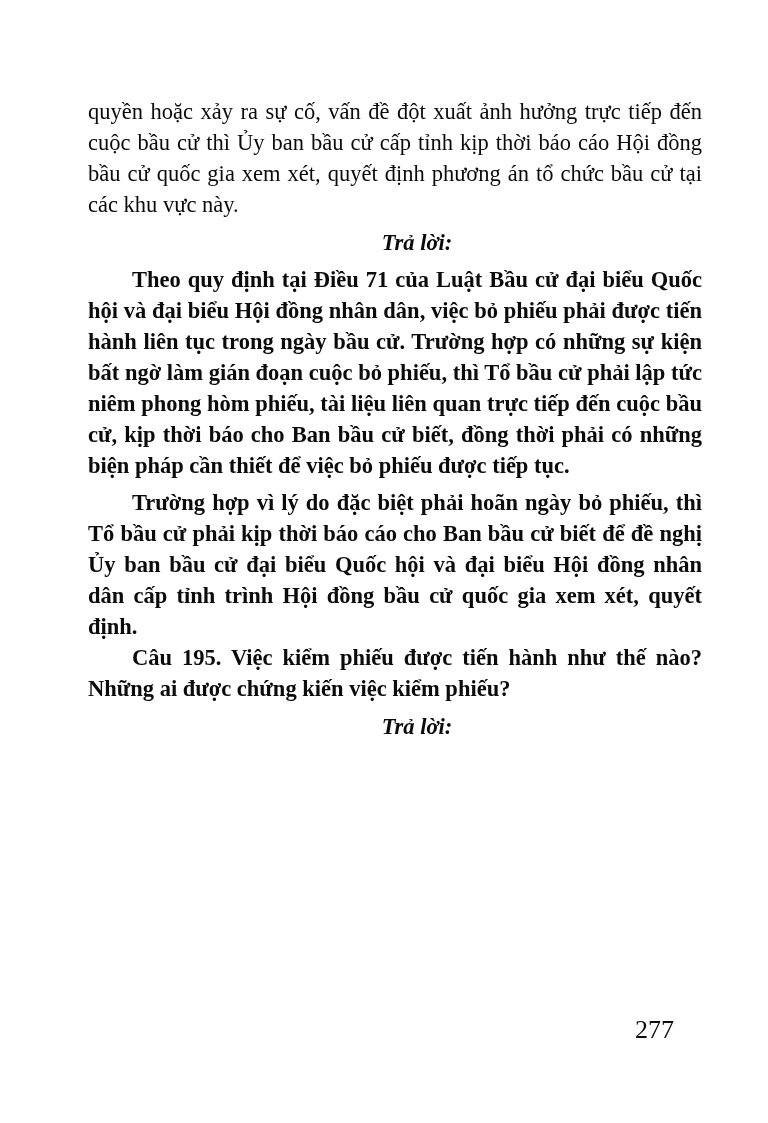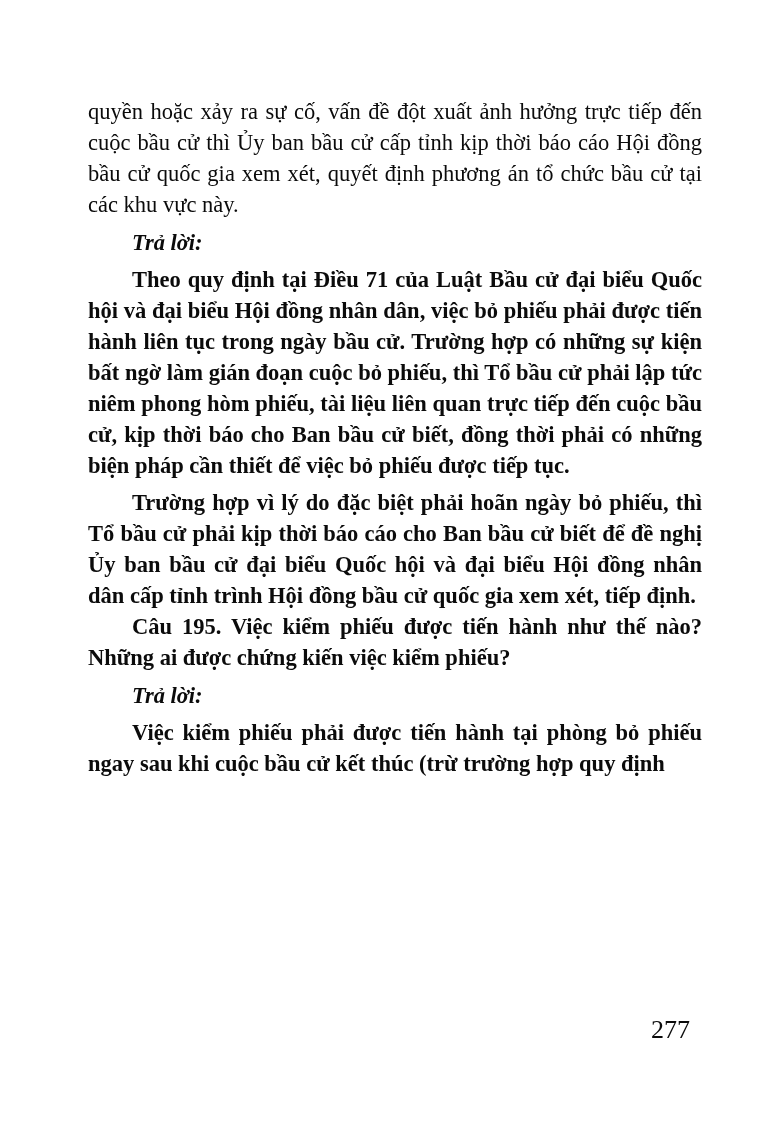--- a/index.html
+++ b/index.html
@@ -39,53 +39,52 @@
     font-weight: bold;
     text-indent: 44px;
     text-align: justify;
     margin: 24px 0 6px 0;
   }
   .answer-label {
     font-weight: bold;
     font-style: italic;
     text-indent: 44px;
     margin: 7px 0 6px 0 !important;
-    text-align: left;
+    text-align: center;
   }
   .answer-para {
     text-indent: 44px;
     margin-top: 6px !important;
     font-weight: bold;
   }
   .page-number {
     position: absolute;
     top: 1014px;
-    right: 78px;
+    right: 94px;
     font-size: 26px;
     line-height: 32px;
     text-align: right;
   }
 </style>
 </head>
 <body>
 
 <div class="page">
   <div class="content">
 
     <p class="para continuation">quyền hoặc xảy ra sự cố, vấn đề đột xuất ảnh hưởng trực tiếp đến cuộc bầu cử thì Ủy ban bầu cử cấp tỉnh kịp thời báo cáo Hội đồng bầu cử quốc gia xem xét, quyết định phương án tổ chức bầu cử tại các khu vực này.</p>
 
 
     <p class="answer-label">Trả lời:</p>
 
     <p class="answer-para">Theo quy định tại Điều 71 của Luật Bầu cử đại biểu Quốc hội và đại biểu Hội đồng nhân dân, việc bỏ phiếu phải được tiến hành liên tục trong ngày bầu cử. Trường hợp có những sự kiện bất ngờ làm gián đoạn cuộc bỏ phiếu, thì Tổ bầu cử phải lập tức niêm phong hòm phiếu, tài liệu liên quan trực tiếp đến cuộc bầu cử, kịp thời báo cho Ban bầu cử biết, đồng thời phải có những biện pháp cần thiết để việc bỏ phiếu được tiếp tục.</p>
 
-    <p class="answer-para">Trường hợp vì lý do đặc biệt phải hoãn ngày bỏ phiếu, thì Tổ bầu cử phải kịp thời báo cáo cho Ban bầu cử biết để đề nghị Ủy ban bầu cử đại biểu Quốc hội và đại biểu Hội đồng nhân dân cấp tỉnh trình Hội đồng bầu cử quốc gia xem xét, tiếp định.</p>
+    <p class="answer-para">Trường hợp vì lý do đặc biệt phải hoãn ngày bỏ phiếu, thì Tổ bầu cử phải kịp thời báo cáo cho Ban bầu cử biết để đề nghị Ủy ban bầu cử đại biểu Quốc hội và đại biểu Hội đồng nhân dân cấp tỉnh trình Hội đồng bầu cử quốc gia xem xét, quyết định.</p>
 
     <p class="question-heading">Câu 195. Việc kiểm phiếu được tiến hành như thế nào? Những ai được chứng kiến việc kiểm phiếu?</p>
 
     <p class="answer-label">Trả lời:</p>
 
-    <p class="answer-para">Việc kiểm phiếu phải được tiến hành tại phòng bỏ phiếu ngay sau khi cuộc bầu cử kết thúc (trừ trường hợp quy định</p>
 
   </div>
 
   <div class="page-number">277</div>
 </div>
 
 </body></html>

